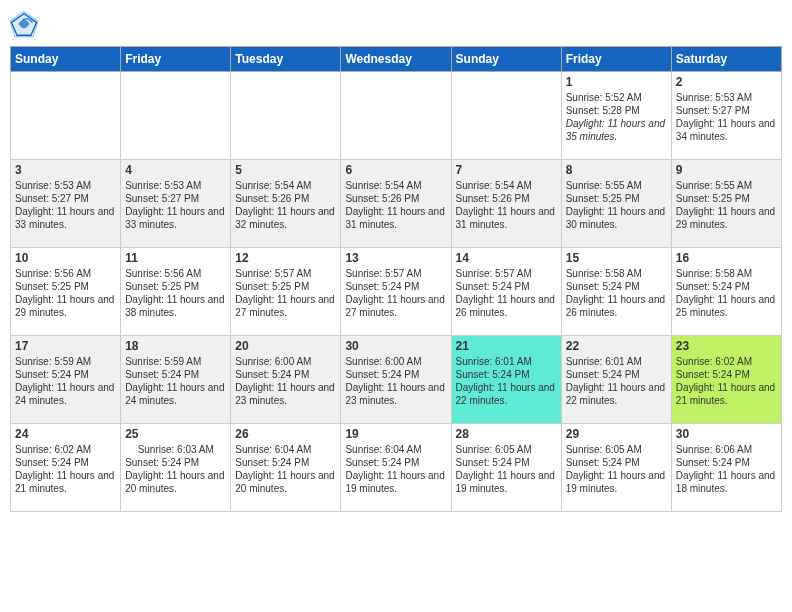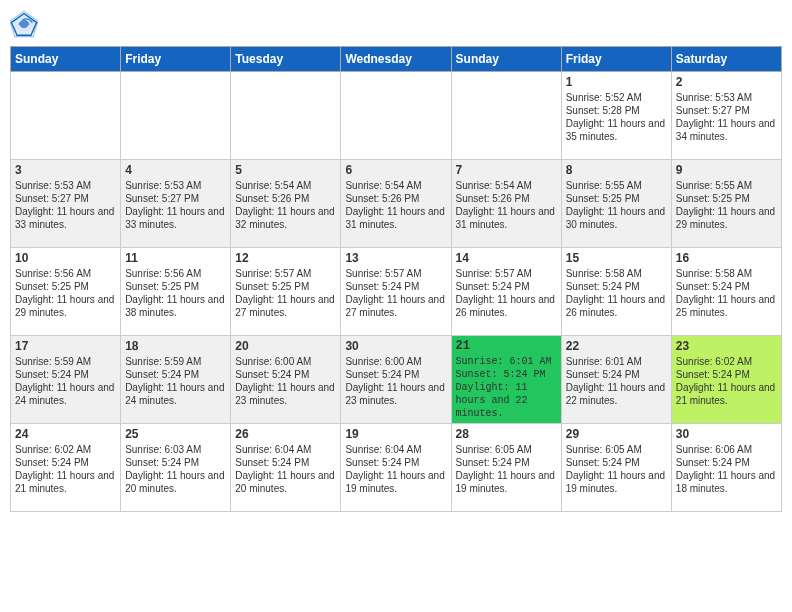--- a/index.html
+++ b/index.html
@@ -116,21 +116,21 @@
   <tr>
         <td class="empty-cell"></td>
         <td class="empty-cell"></td>
         <td class="empty-cell"></td>
         <td class="empty-cell"></td>
         <td class="empty-cell"></td>
         <td>
           <span class="day-num">1</span>
           <div style="font-size: 10px; line-height: 1.3;">Sunrise: 5:52 AM</div>
           <div style="font-size: 10px; line-height: 1.3;">Sunset: 5:28 PM</div>
-          <div style="font-size: 10px; line-height: 1.3;">Daylight: 11 hours and 35 minutes.</div>
+          <div style="font-size: 10px; line-height: 1.3; font-style: italic;">Daylight: 11 hours and 35 minutes.</div>
         </td>
         <td>
           <span class="day-num">2</span>
           <div style="font-size: 10px; line-height: 1.3;">Sunrise: 5:53 AM</div>
           <div style="font-size: 10px; line-height: 1.3;">Sunset: 5:27 PM</div>
           <div style="font-size: 10px; line-height: 1.3;">Daylight: 11 hours and 34 minutes.</div>
         </td>
       </tr>
       <tr>
         <td style="background: rgb(240, 240, 240);">
@@ -238,21 +238,21 @@
           <div style="font-size: 10px; line-height: 1.3;">Sunrise: 6:00 AM</div>
           <div style="font-size: 10px; line-height: 1.3;">Sunset: 5:24 PM</div>
           <div style="font-size: 10px; line-height: 1.3;">Daylight: 11 hours and 23 minutes.</div>
         </td>
         <td style="background: rgb(240, 240, 240);">
           <span class="day-num">30</span>
           <div style="font-size: 10px; line-height: 1.3;">Sunrise: 6:00 AM</div>
           <div style="font-size: 10px; line-height: 1.3;">Sunset: 5:24 PM</div>
           <div style="font-size: 10px; line-height: 1.3;">Daylight: 11 hours and 23 minutes.</div>
         </td>
-        <td style="background: #22c55e; font-family: Liberation Mono, monospace;">
+        <td style="background: #5eead4;">
           <span class="day-num">21</span>
           <div style="font-size: 10px; line-height: 1.3;">Sunrise: 6:01 AM</div>
           <div style="font-size: 10px; line-height: 1.3;">Sunset: 5:24 PM</div>
           <div style="font-size: 10px; line-height: 1.3;">Daylight: 11 hours and 22 minutes.</div>
         </td>
         <td style="background: rgb(240, 240, 240);">
           <span class="day-num">22</span>
           <div style="font-size: 10px; line-height: 1.3;">Sunrise: 6:01 AM</div>
           <div style="font-size: 10px; line-height: 1.3;">Sunset: 5:24 PM</div>
           <div style="font-size: 10px; line-height: 1.3;">Daylight: 11 hours and 22 minutes.</div>
@@ -266,21 +266,21 @@
       </tr>
       <tr>
         <td>
           <span class="day-num">24</span>
           <div style="font-size: 10px; line-height: 1.3;">Sunrise: 6:02 AM</div>
           <div style="font-size: 10px; line-height: 1.3;">Sunset: 5:24 PM</div>
           <div style="font-size: 10px; line-height: 1.3;">Daylight: 11 hours and 21 minutes.</div>
         </td>
         <td>
           <span class="day-num">25</span>
-          <div style="font-size: 10px; line-height: 1.3;">Sunrise: 6:03 AM</div>
+          <div style="font-size: 10px; line-height: 1.3; text-align: center;">Sunrise: 6:03 AM</div>
           <div style="font-size: 10px; line-height: 1.3;">Sunset: 5:24 PM</div>
           <div style="font-size: 10px; line-height: 1.3;">Daylight: 11 hours and 20 minutes.</div>
         </td>
         <td>
           <span class="day-num">26</span>
           <div style="font-size: 10px; line-height: 1.3;">Sunrise: 6:04 AM</div>
           <div style="font-size: 10px; line-height: 1.3;">Sunset: 5:24 PM</div>
           <div style="font-size: 10px; line-height: 1.3;">Daylight: 11 hours and 20 minutes.</div>
         </td>
         <td>

